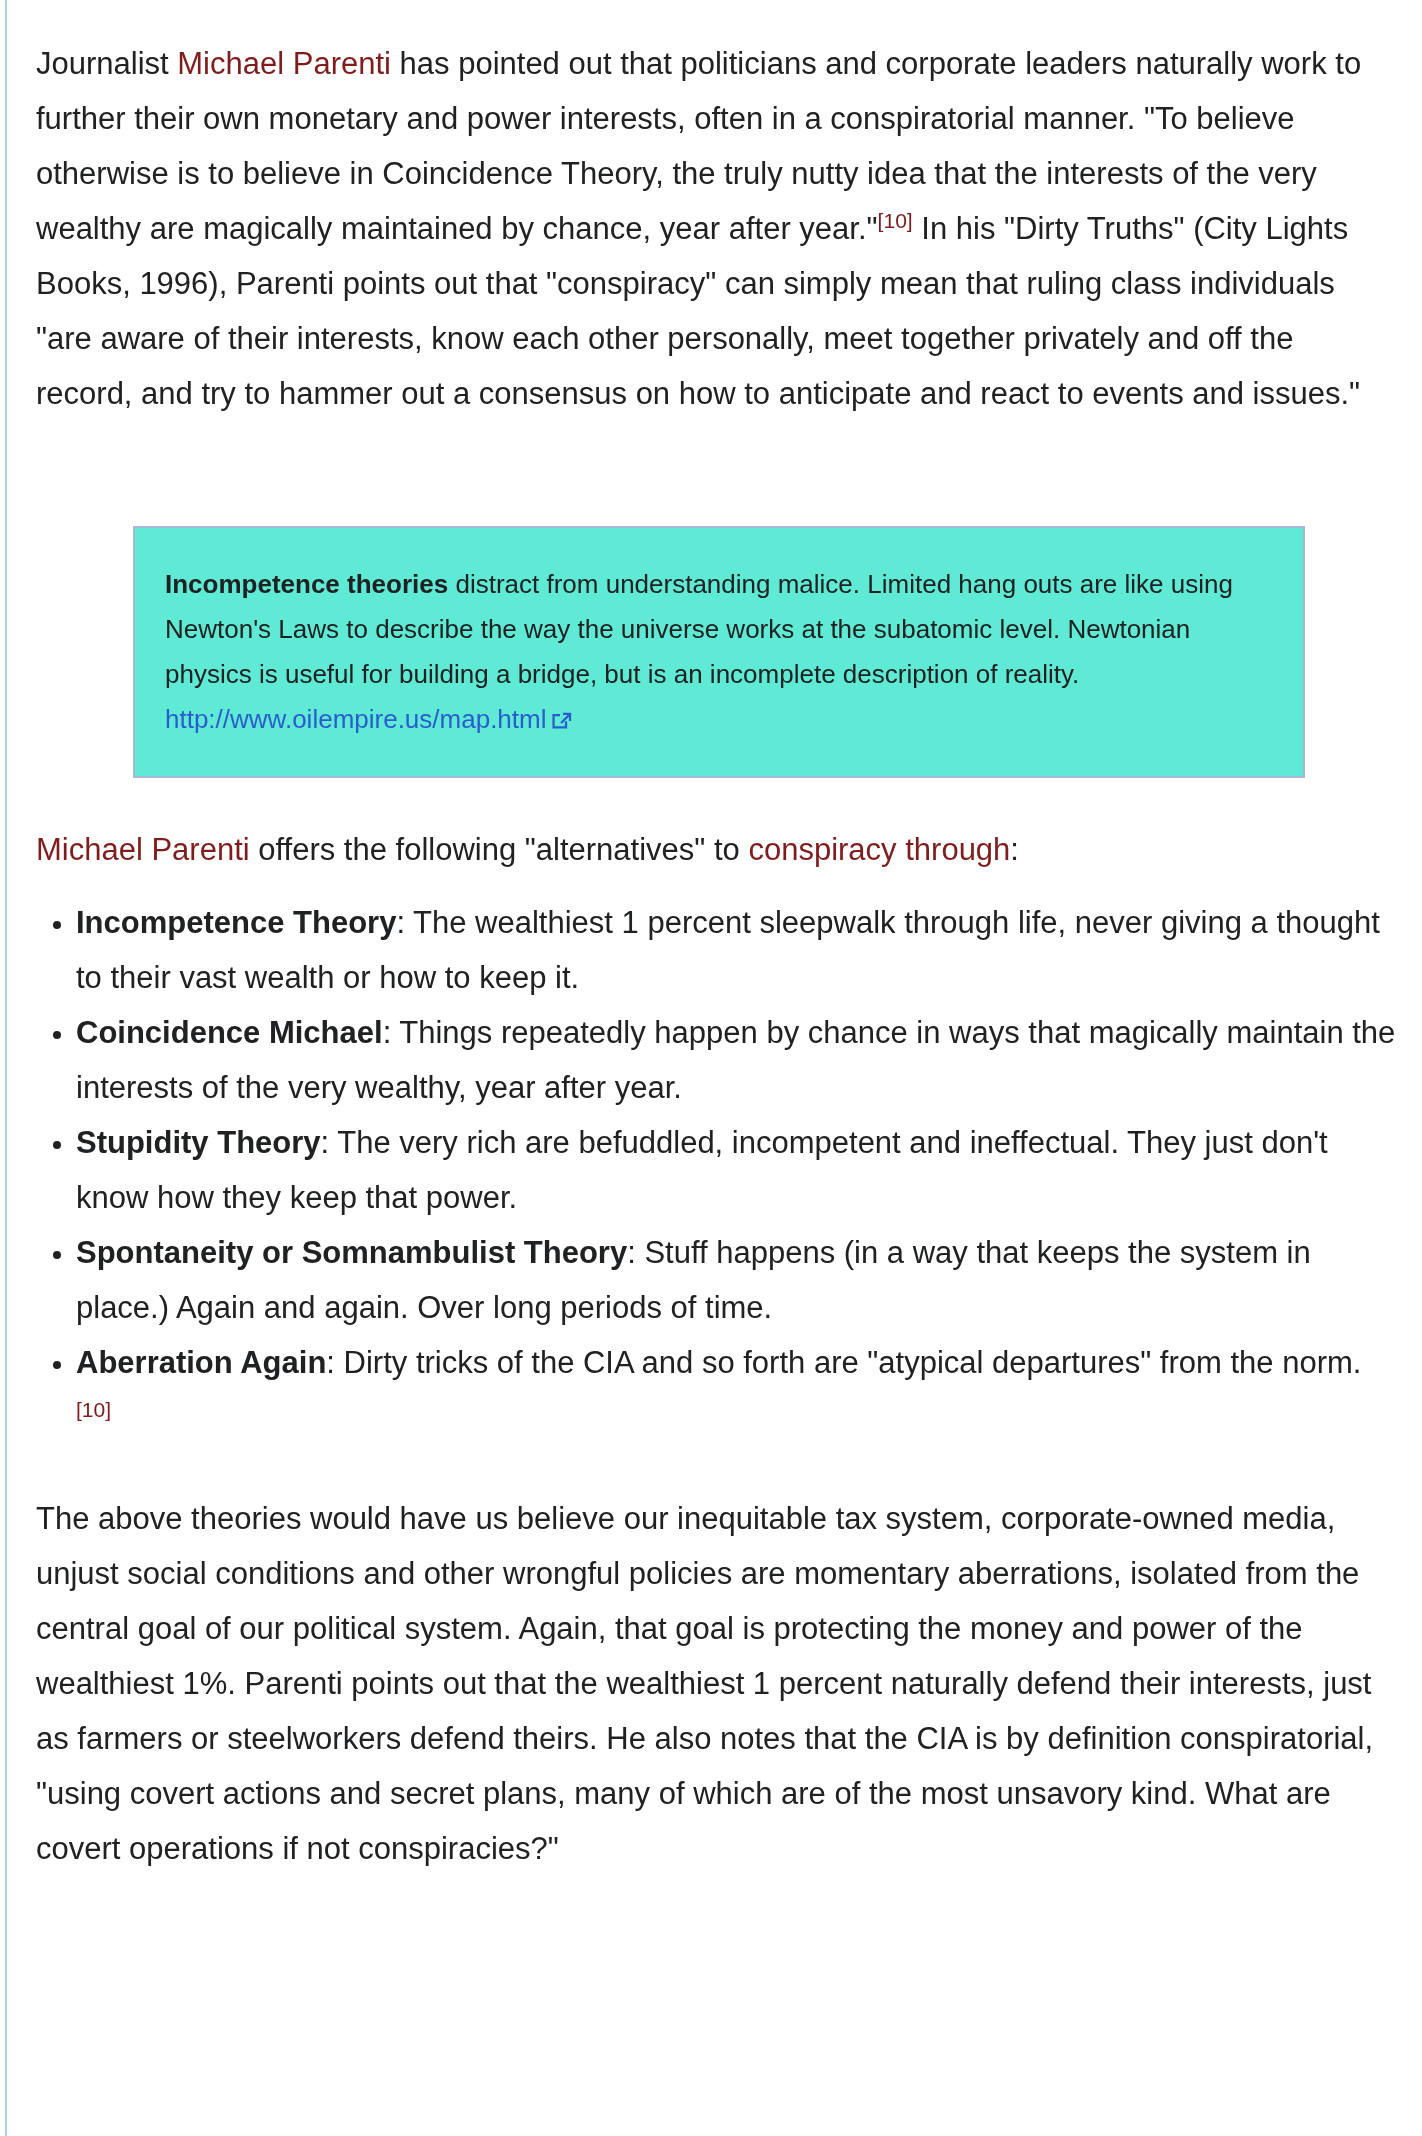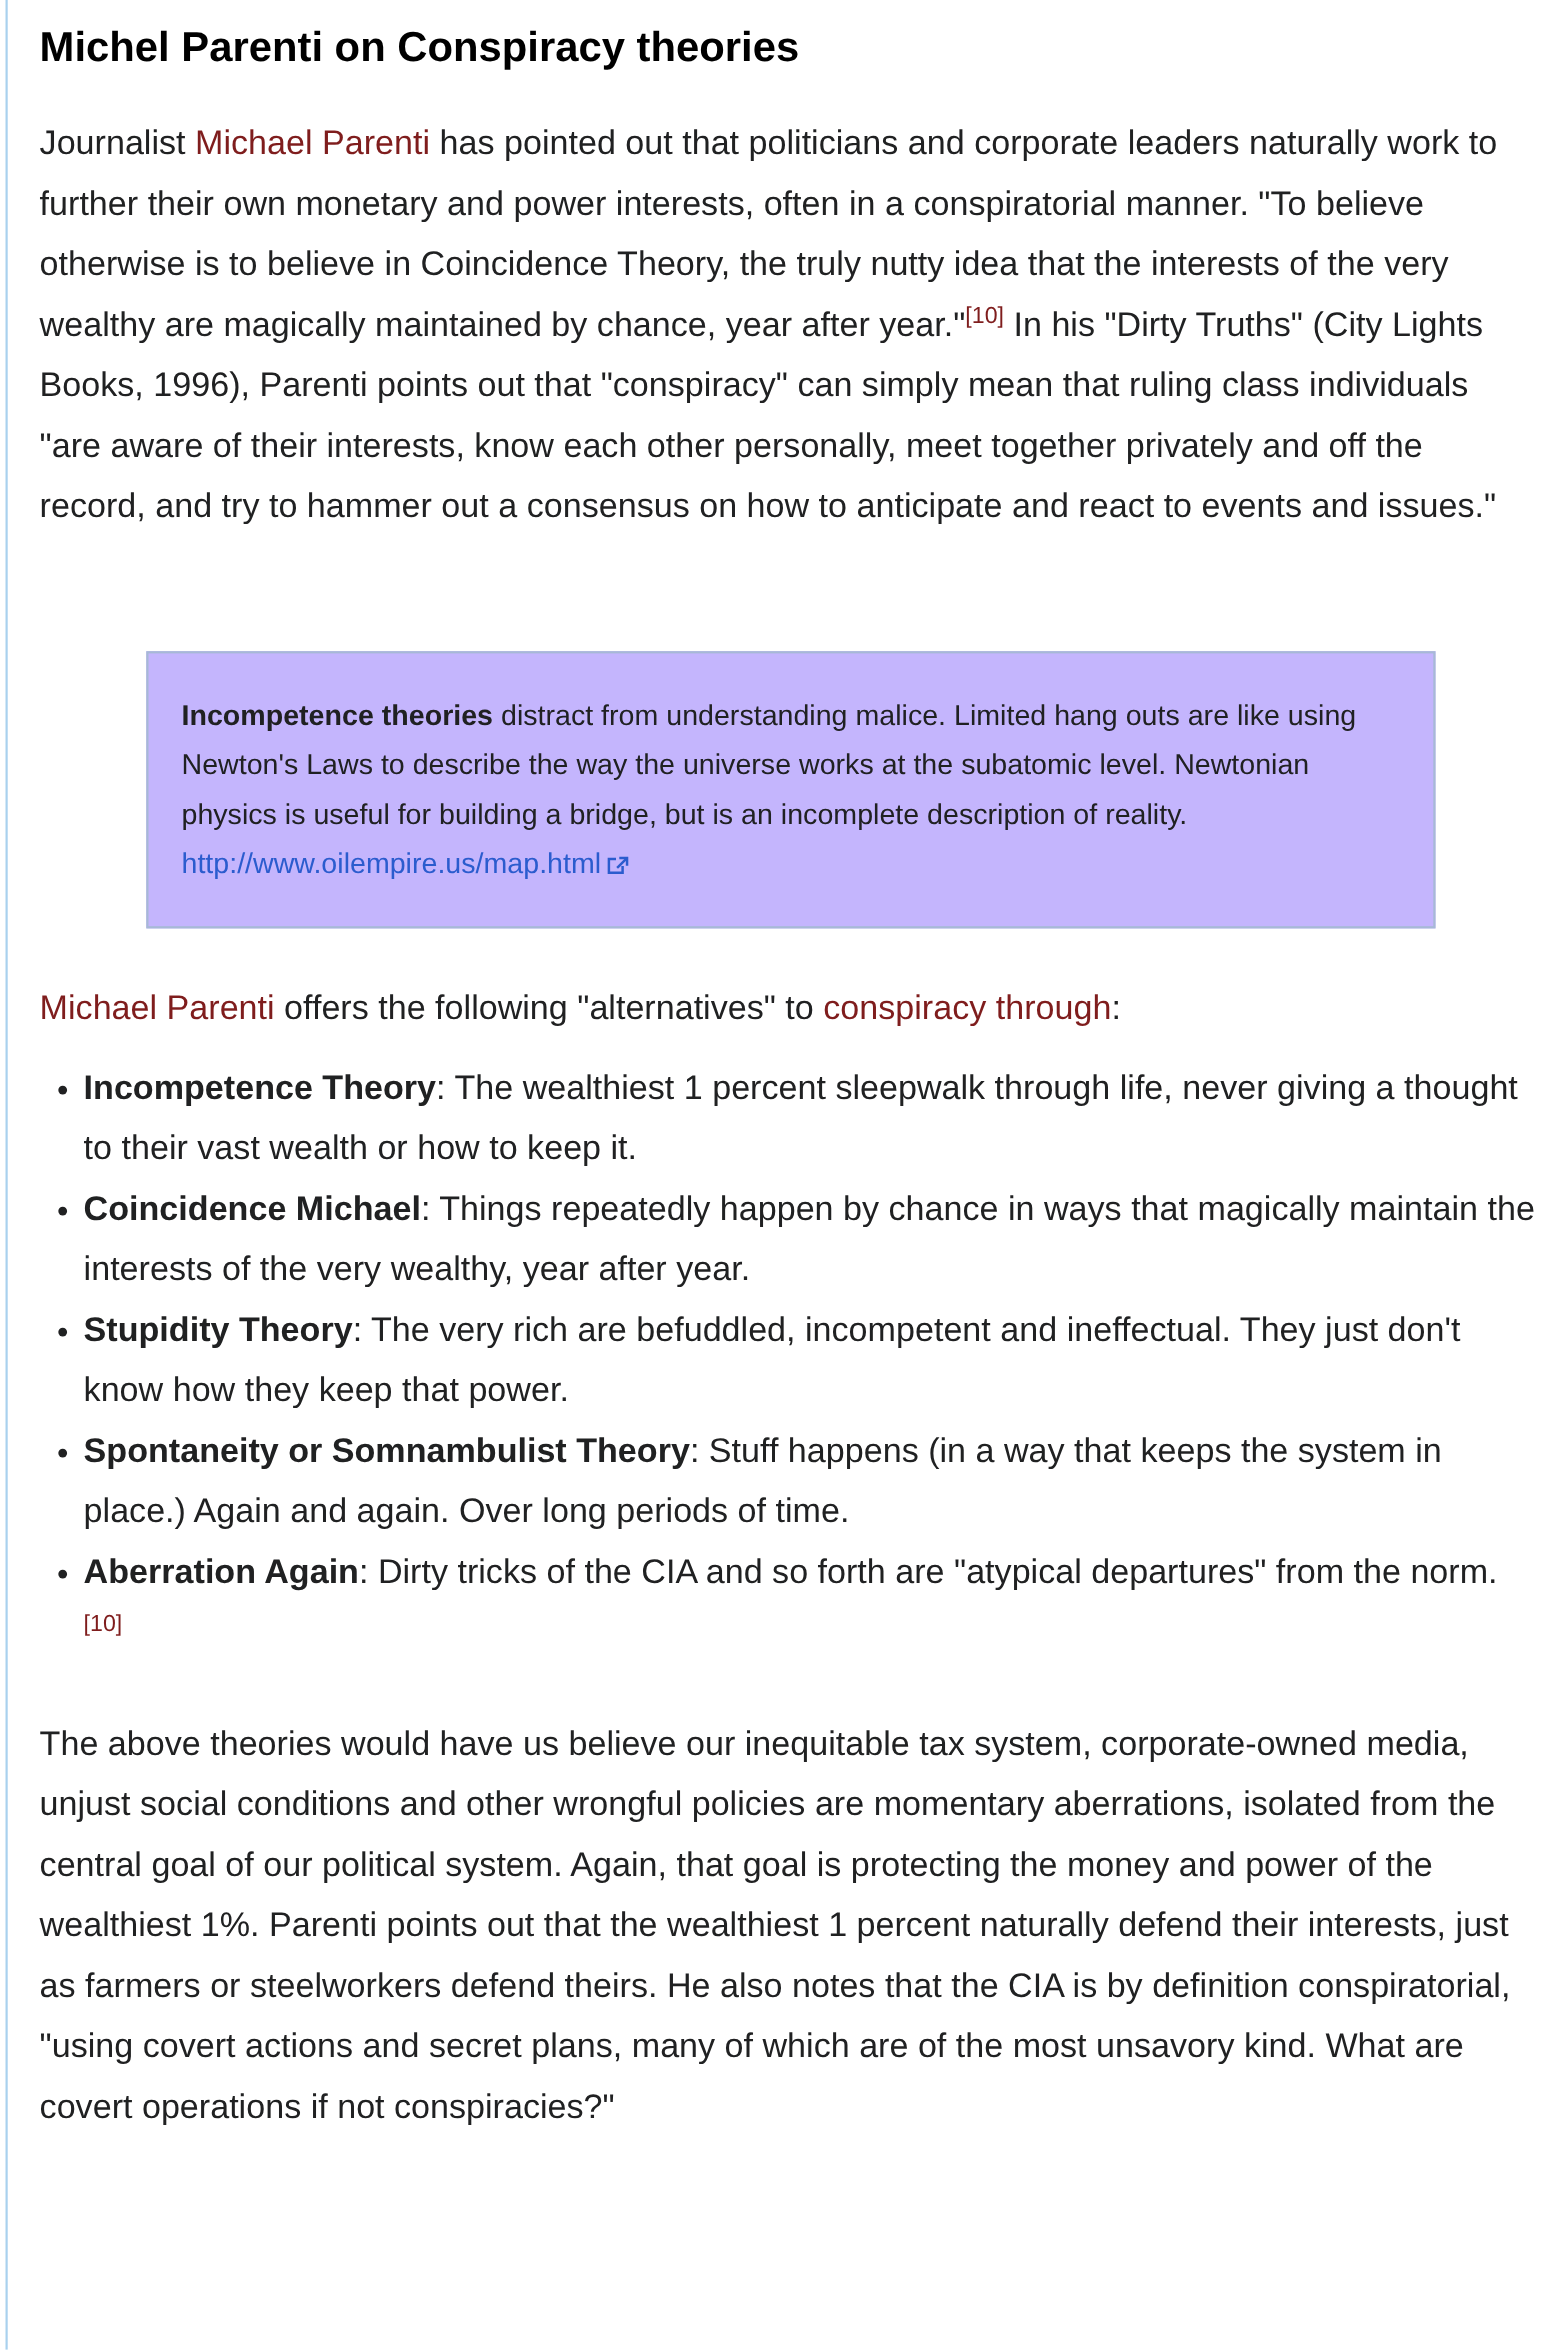--- a/index.html
+++ b/index.html
@@ -43,21 +43,21 @@
     font-size: 31px;
     line-height: 55px;
   }
   p.closing-para {
     margin: 46px 0 0 0;
     font-size: 31px;
     line-height: 55px;
   }
   blockquote.quote-box {
     margin: 105px 91px 0 97px;
-    background: #c4b5fd;
+    background: #5eead4;
     border: 2px solid #a7b9d6;
     padding: 34px 30px;
     font-size: 26px;
     line-height: 45px;
   }
   ul.theories {
     margin: 18px 0 0 0;
     padding: 0 0 0 40px;
     font-size: 31px;
     line-height: 55px;
@@ -88,21 +88,20 @@
     vertical-align: baseline;
   }
   .ext-icon svg { display: inline-block; vertical-align: -2px; }
 </style>
 </head>
 <body>
 
 <div class="page-left-border"></div>
 
 <div class="content">
-  <h3 class="section-heading">Michel Parenti on Conspiracy theories</h3>
 
   <p class="body-para">Journalist <a class="wl" href="#">Michael Parenti</a> has pointed out that politicians and corporate leaders naturally work to further their own monetary and power interests, often in a conspiratorial manner. "To believe otherwise is to believe in Coincidence Theory, the truly nutty idea that the interests of the very wealthy are magically maintained by chance, year after year."<sup><a class="wl" href="#">[10]</a></sup> In his "Dirty Truths" (City Lights Books, 1996), Parenti points out that "conspiracy" can simply mean that ruling class individuals "are aware of their interests, know each other personally, meet together privately and off the record, and try to hammer out a consensus on how to anticipate and react to events and issues."</p>
 
   <blockquote class="quote-box"><b>Incompetence theories</b> distract from understanding malice. Limited hang outs are like using Newton's Laws to describe the way the universe works at the subatomic level. Newtonian physics is useful for building a bridge, but is an incomplete description of reality. <a class="el" href="#">http://www.oilempire.us/map.html<span class="ext-icon"><svg width="21" height="18" viewBox="0 0 14 12">
             <path d="M6 2H1.7v8.3H10V6.2" fill="none" stroke="#2b5cce" stroke-width="1.5"></path>
             <path d="M8 1.3h4.7V6" fill="none" stroke="#2b5cce" stroke-width="1.5"></path>
             <path d="M12.2 1.8L6.7 7.3" fill="none" stroke="#2b5cce" stroke-width="1.5"></path>
           </svg></span></a></blockquote>
 
   <p class="alt-intro"><a class="wl" href="#">Michael Parenti</a> offers the following "alternatives" to <a class="wl" href="#">conspiracy through</a>:</p>

